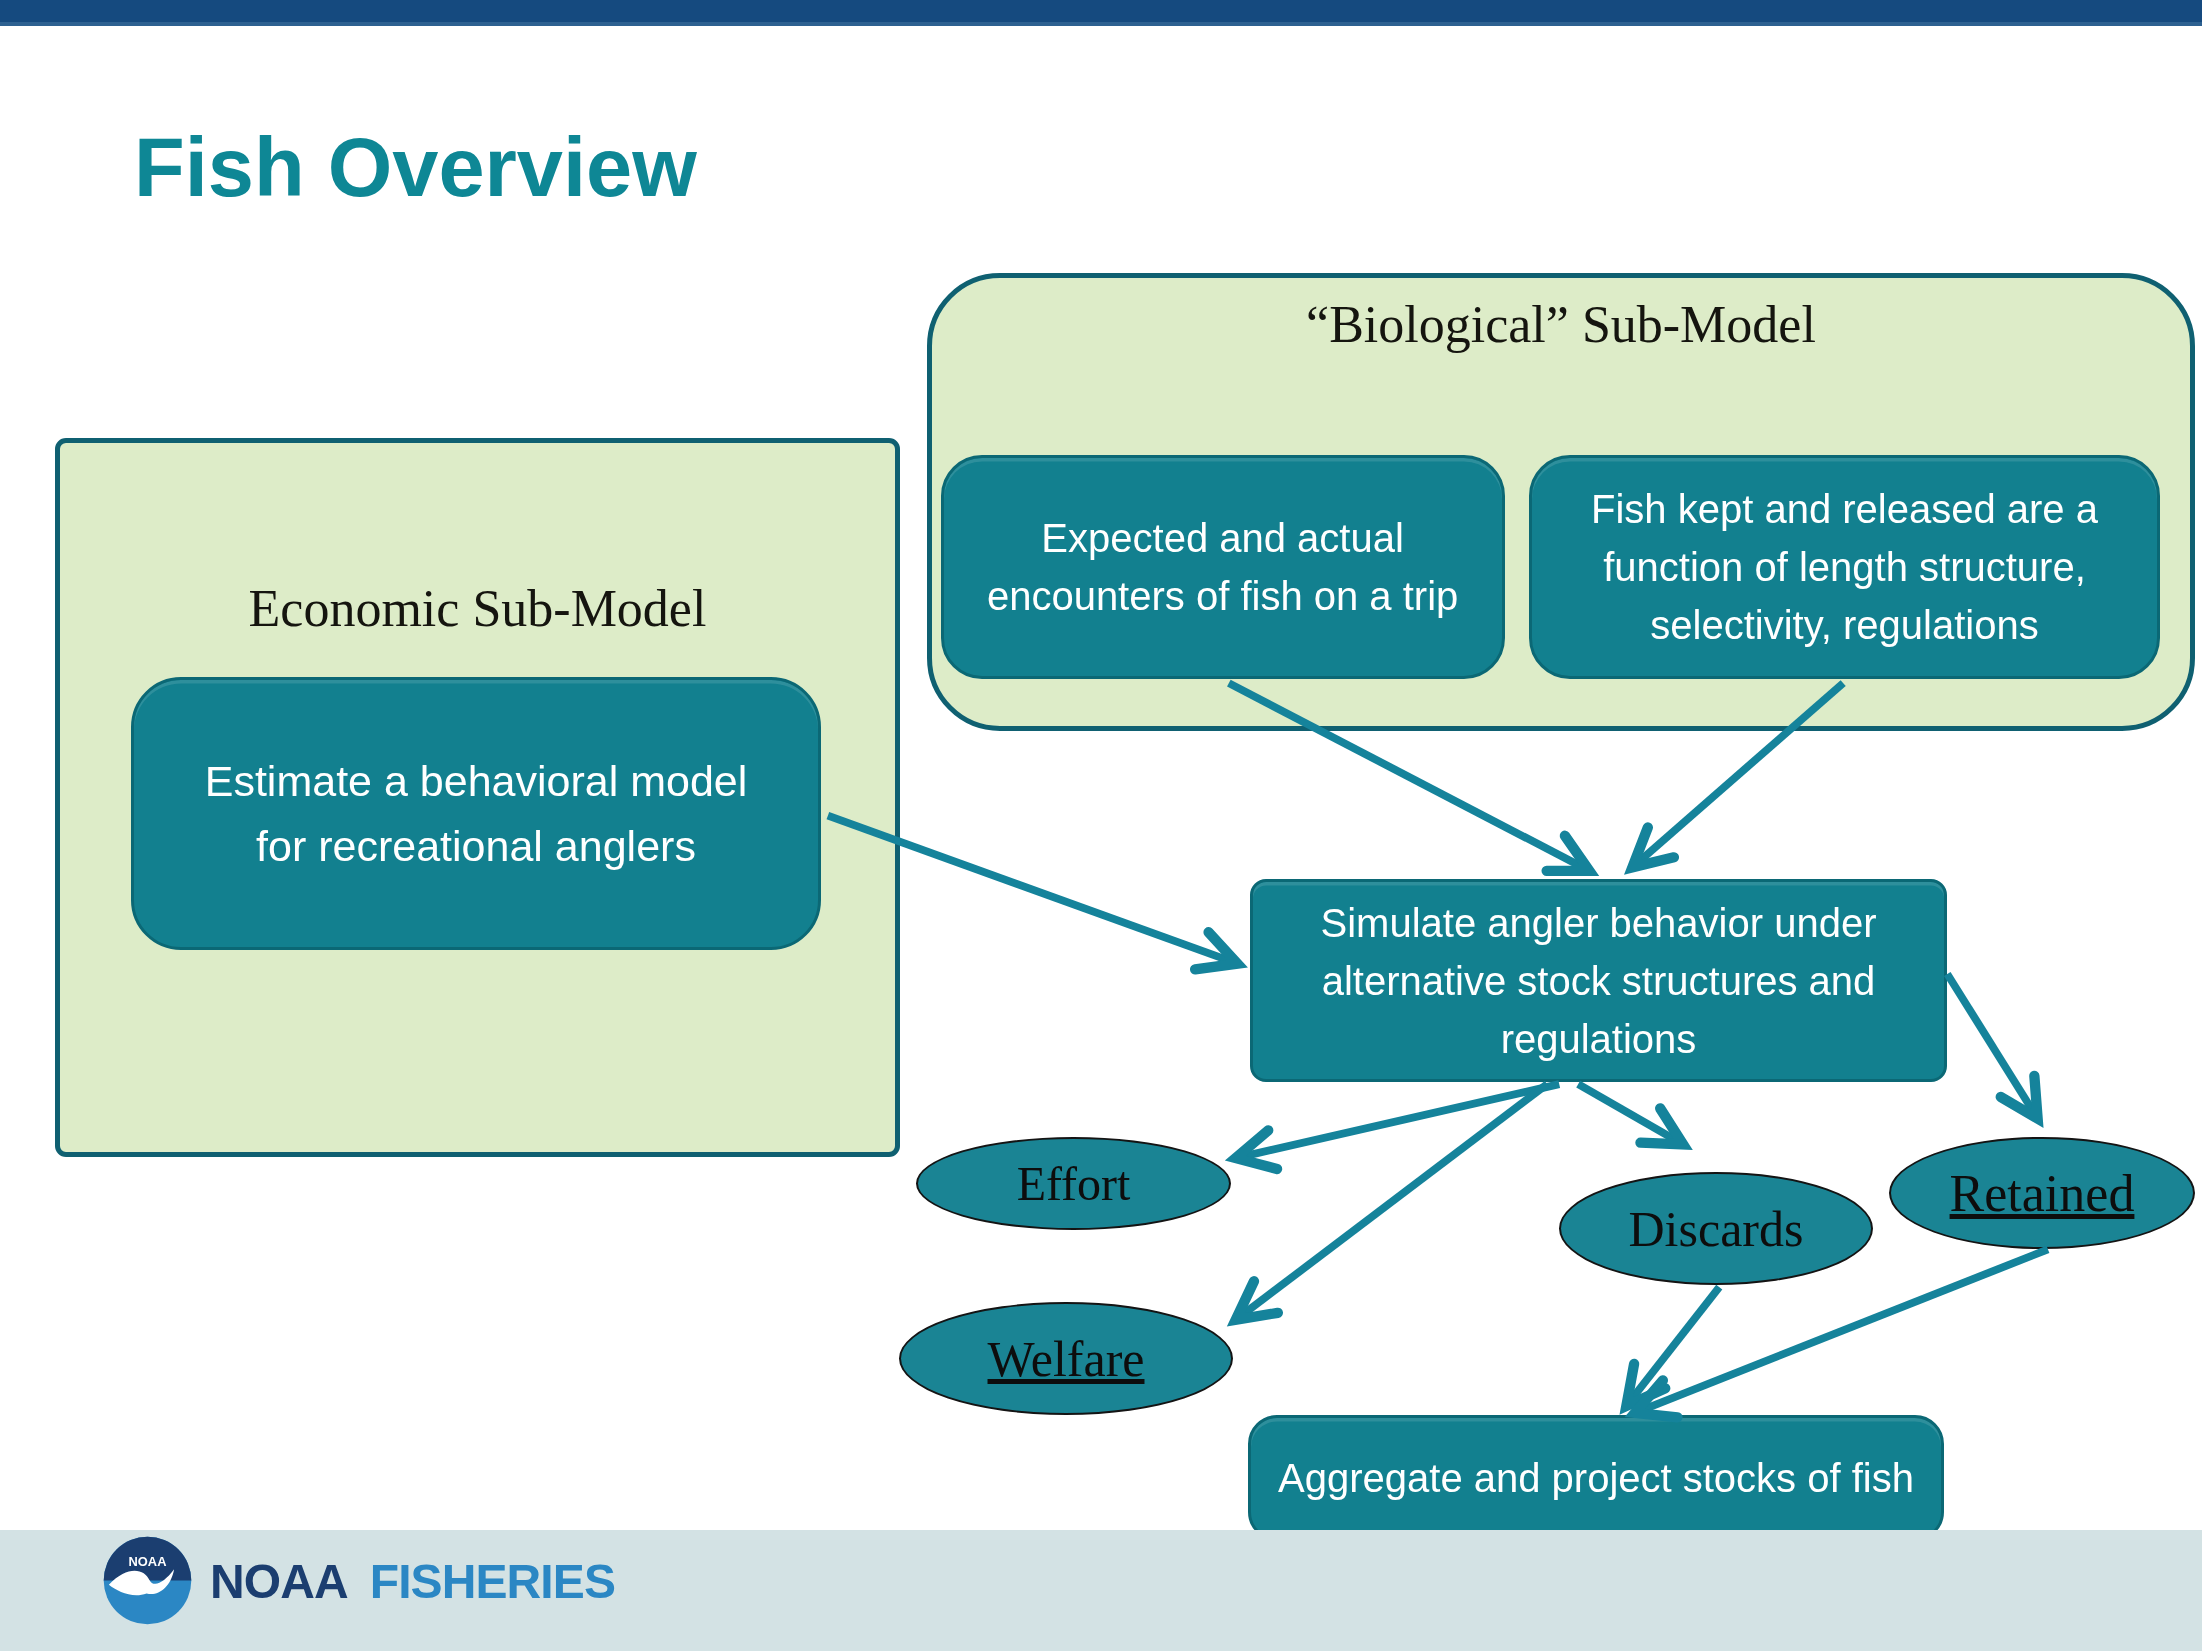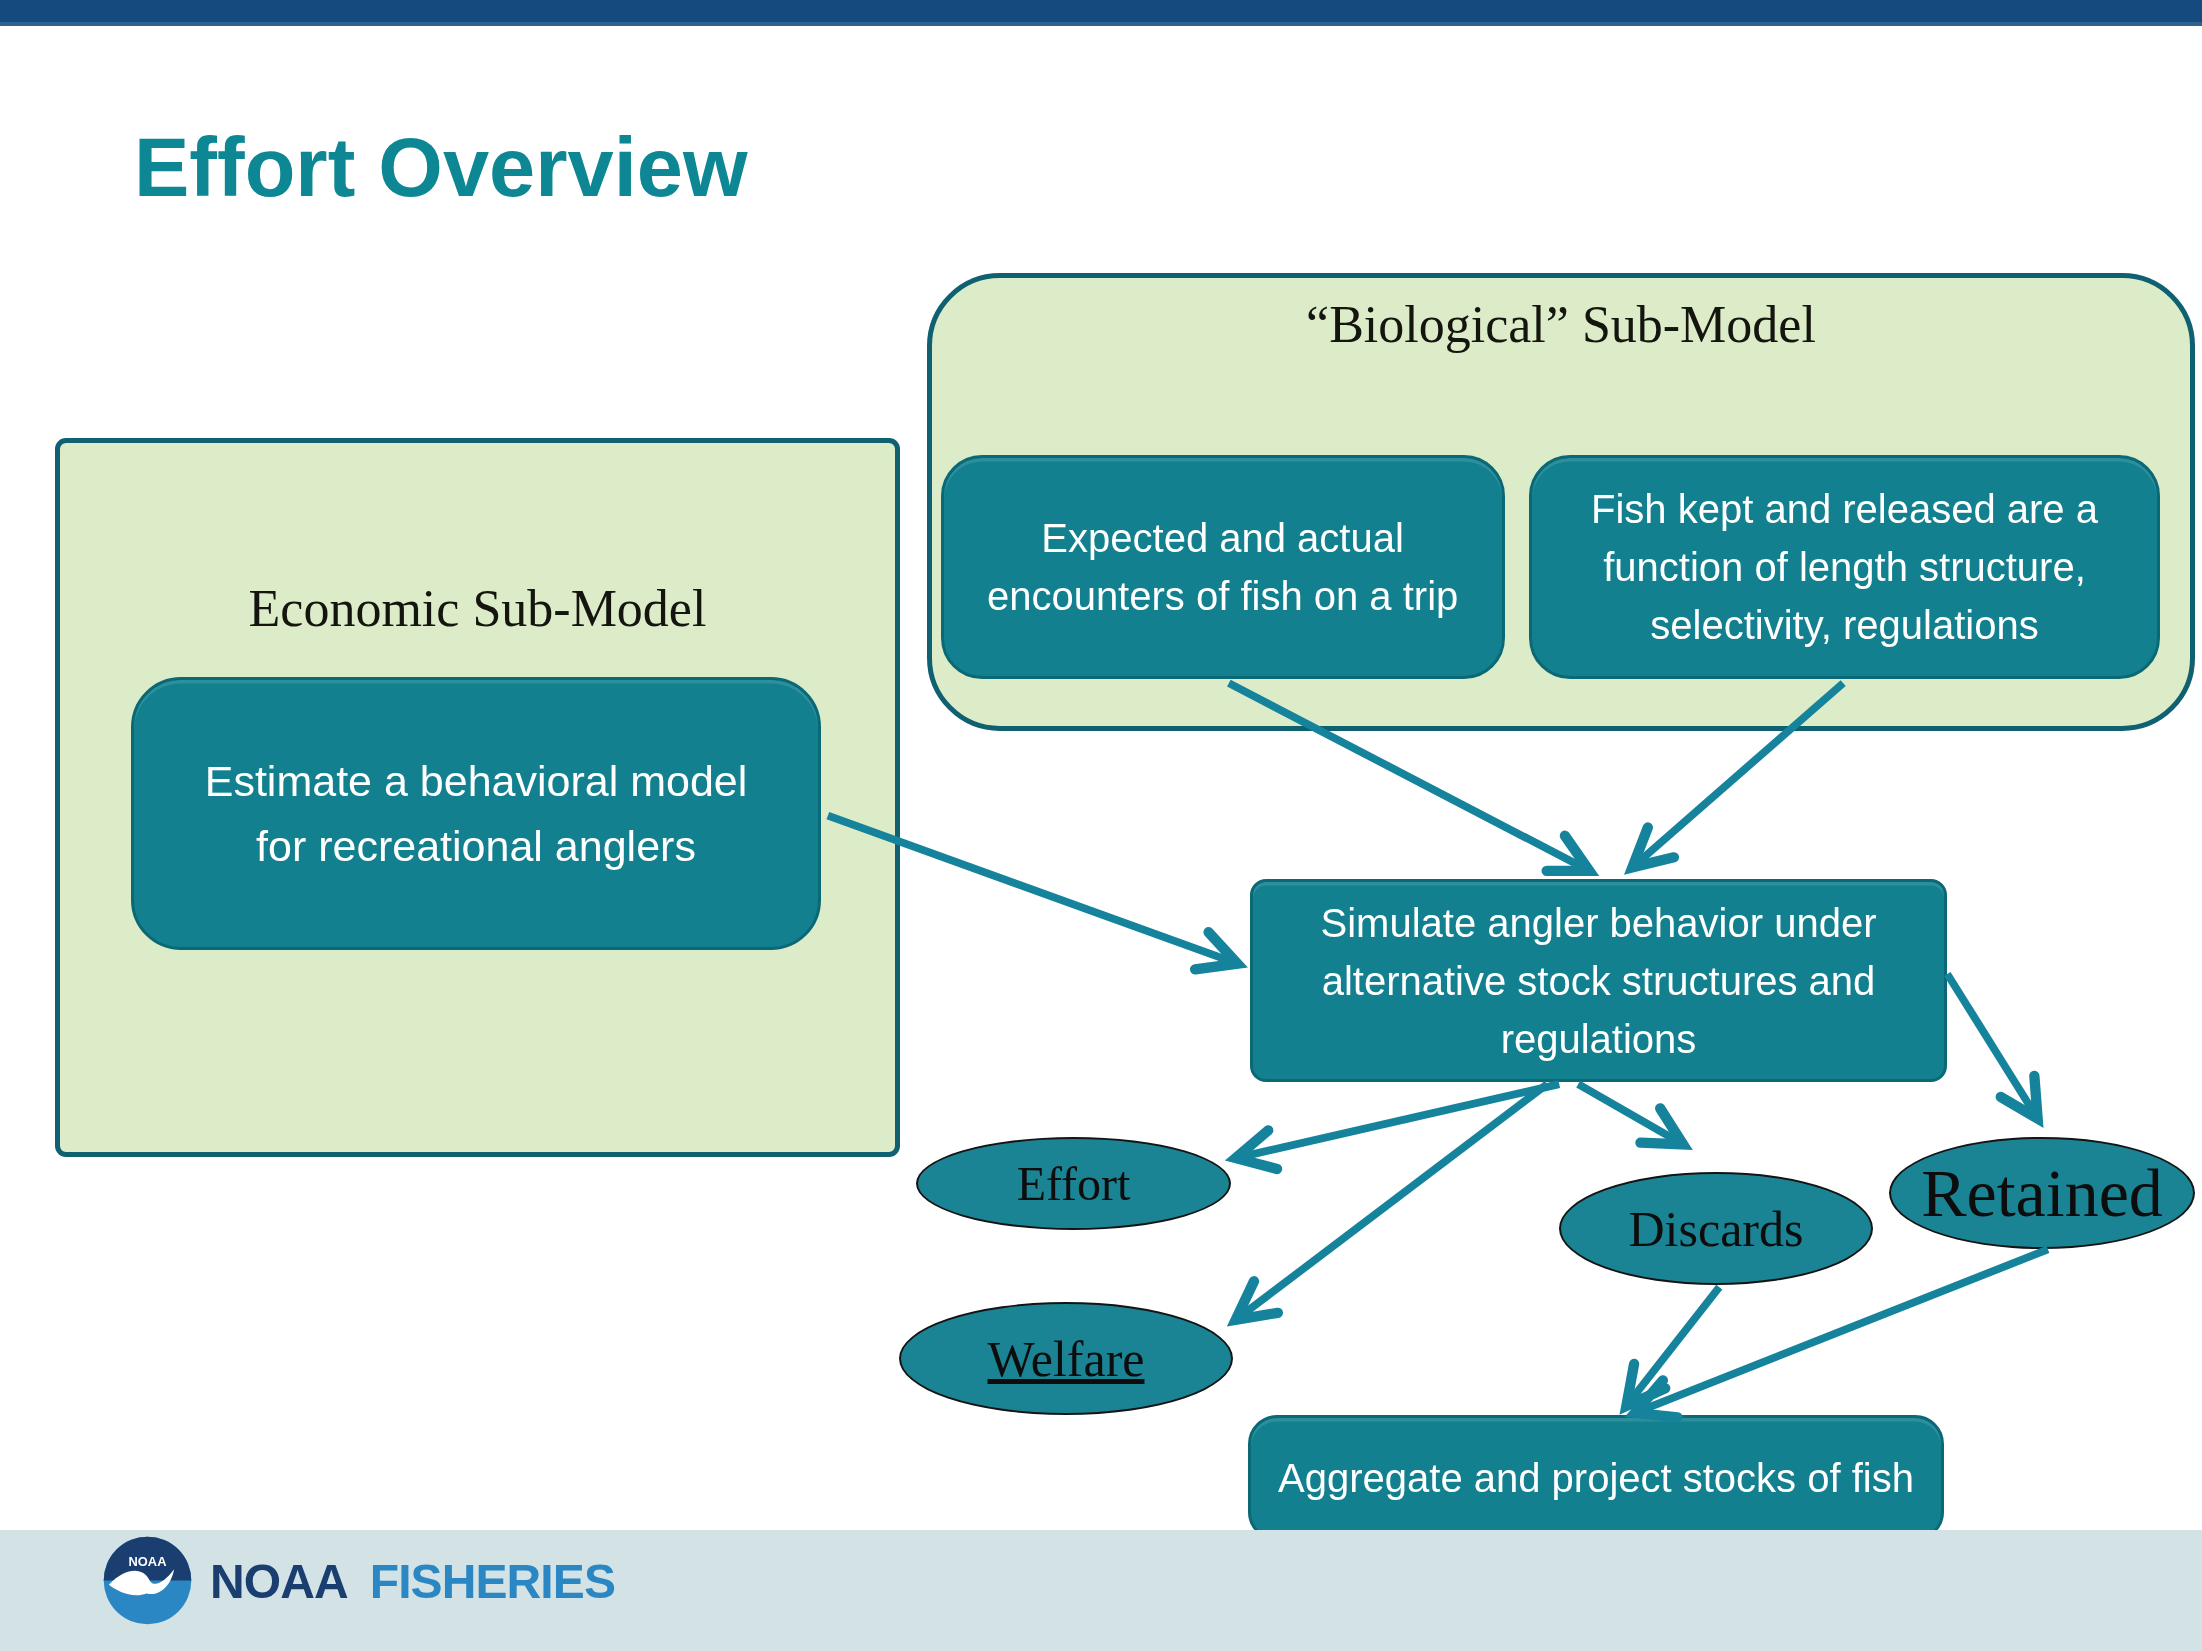--- a/index.html
+++ b/index.html
@@ -34,40 +34,40 @@
                  font-size:40px;line-height:1.45;padding:0 20.6px;}
   .node.aggregate{left:1248px;top:1415px;width:696px;height:126px;border-radius:29px;
                  font-size:40px;line-height:1.4;padding:0 22.4px;}
 
   .ellipse{position:absolute;box-sizing:border-box;display:flex;align-items:center;justify-content:center;
            background:var(--ellipse_fill,#1a8494);border:2.6px solid var(--ellipse_border,#141414);
            border-radius:50%;font-family:"Liberation Serif",serif;color:#0d0d0d;}
   .ellipse.effort{left:916px;top:1137px;width:315px;height:93px;font-size:48px;}
   .ellipse.welfare{left:899px;top:1302px;width:334px;height:113px;font-size:50px;text-decoration:underline;}
   .ellipse.discards{left:1559px;top:1172px;width:314px;height:113px;font-size:50px;}
-  .ellipse.retained{left:1889px;top:1137px;width:306px;height:112px;font-size:68px;}
+  .ellipse.retained{left:1889px;top:1137px;width:306px;height:112px;font-size:52px;text-decoration:underline;}
 
   svg.arrows{position:absolute;left:0;top:0;width:2203px;height:1652px;pointer-events:none;}
   svg.arrows line{stroke:var(--arrow,#15839b);stroke-width:9;}
 
   .footer{position:absolute;left:0;top:1530px;width:100%;height:122px;
           background:var(--footer_bar,#d3e2e4);}
   .logo{position:absolute;left:102px;top:1535px;width:91px;height:91px;}
   .wordmark{position:absolute;left:210px;top:1554px;font-size:48px;font-weight:bold;letter-spacing:-0.9px;white-space:nowrap;}
   .wordmark .noaa{color:var(--noaa_navy,#1b3e70);}
   .wordmark .fish{color:var(--fisheries_blue,#2b87c4);margin-left:22px;}
 </style>
 </head>
 <body>
 
 <div class="slide">
 
   <div class="topbar"></div>
 
-  <div class="page-title">Effort Overview</div>
+  <div class="page-title">Fish Overview</div>
 
   <div class="group economic">
     <div class="group-label">Economic Sub-Model</div>
     <div class="node estimate">Estimate a behavioral model for recreational anglers</div>
   </div>
 
   <div class="group biological">
     <div class="group-label">“Biological” Sub-Model</div>
     <div class="node expected">Expected and actual encounters of fish on a trip</div>
     <div class="node fishkept">Fish kept and released are a function of length structure, selectivity, regulations</div>

